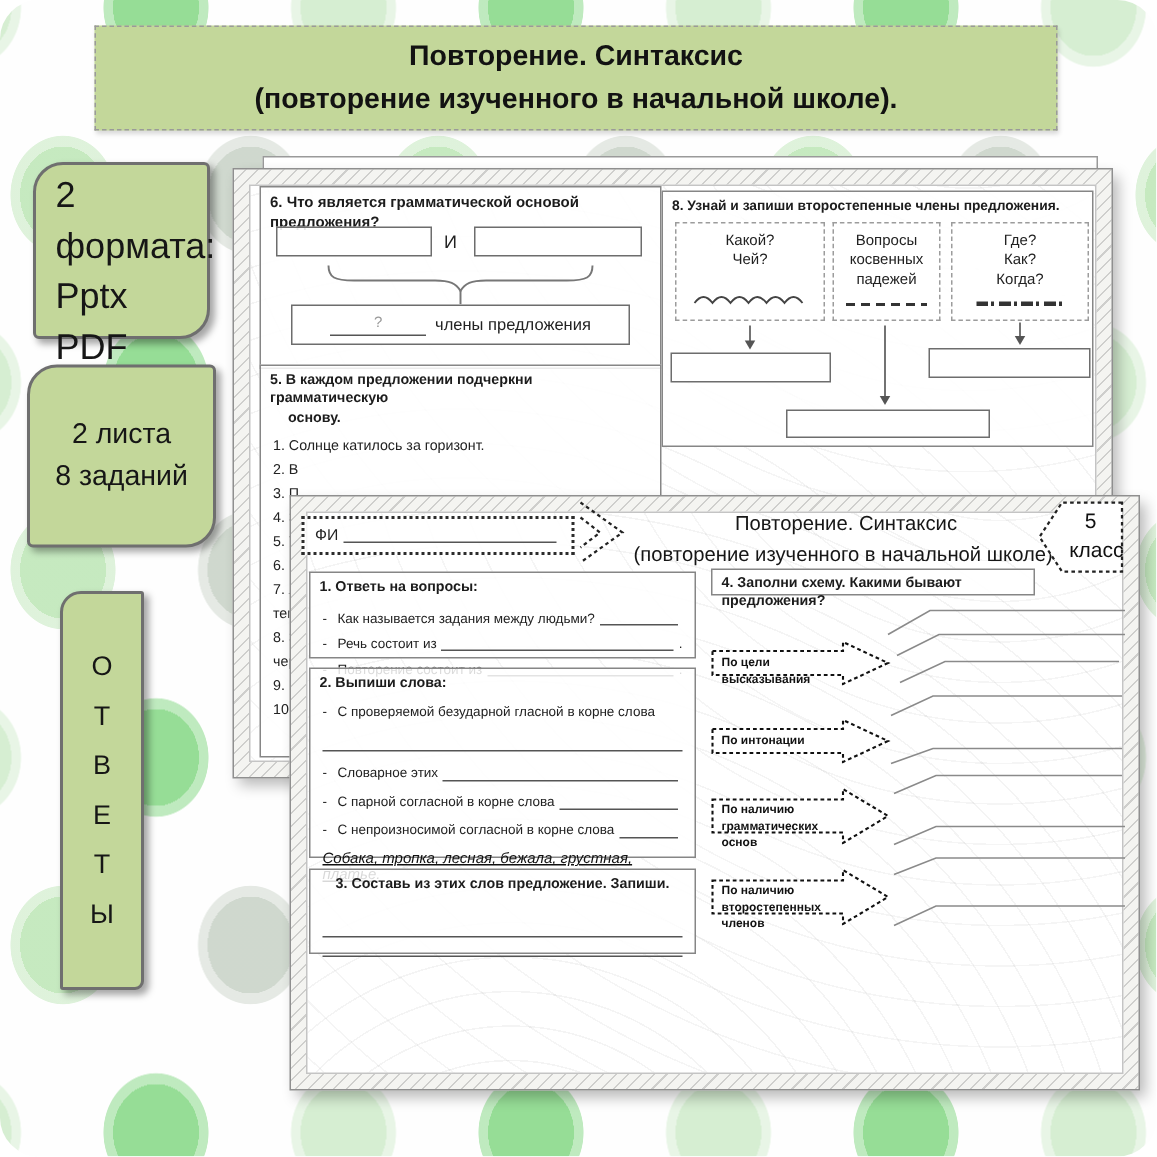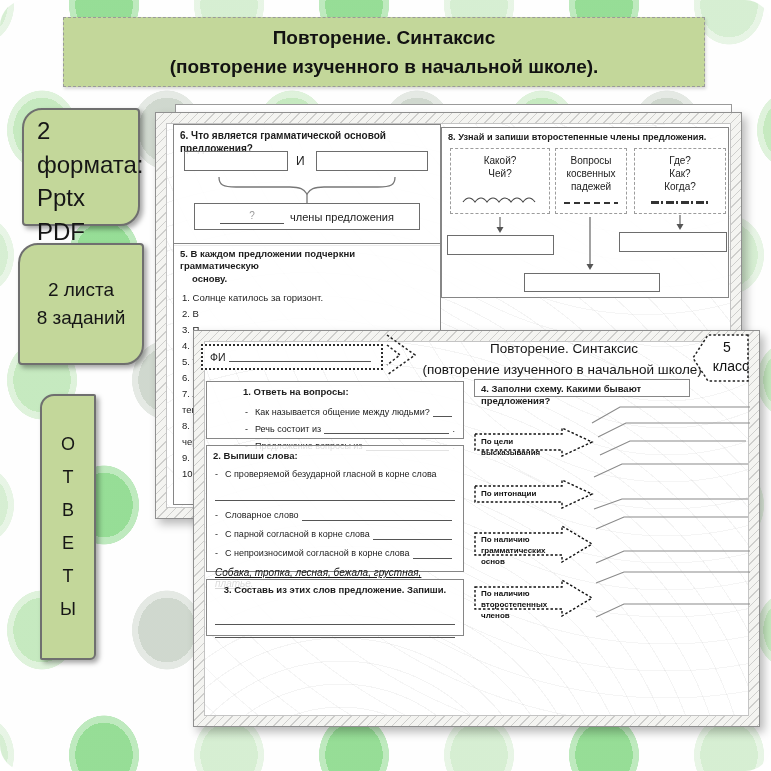--- a/index.html
+++ b/index.html
@@ -169,52 +169,52 @@
     </div>
 
     <div class="abs" style="left:497px;top:2px;width:60px;height:50px;">
       <svg width="60" height="50" viewBox="0 0 60 50">
         <polygon points="57,2 17,2 2,25 17,48 57,48" fill="#fff" stroke="#222" stroke-width="1.5" stroke-dasharray="2.4,2.2"></polygon>
       </svg>
       <div class="abs" style="left:16px;top:6px;width:40px;text-align:center;font-size:14px;color:#111;">5</div>
       <div class="abs" style="left:12px;top:25px;width:46px;text-align:right;font-size:14px;color:#111;">класс</div>
     </div>
 
-    <div class="tbox" style="left:12px;top:50px;width:258px;height:58px;padding-left:30px;">
+    <div class="tbox" style="left:12px;top:50px;width:258px;height:58px;">
       <div class="ttl">1. Ответь на вопросы:</div>
       <div class="row">
           <span class="b">-</span>
-          <span>Как называется общение между людьми?</span>
+          <span>Как называется задания между людьми?</span>
           <span class="ul"></span>
           <span></span>
         </div>
       <div class="row">
           <span class="b">-</span>
           <span>Речь состоит из</span>
           <span class="ul"></span>
           <span>.</span>
         </div>
       <div class="row">
           <span class="b">-</span>
-          <span>Предложение вопросы из</span>
+          <span>Повторение состоит из</span>
           <span class="ul"></span>
           <span>.</span>
         </div>
     </div>
 
     <div class="tbox" style="left:12px;top:114px;width:258px;height:127px;">
       <div class="ttl">2.  Выпиши слова:</div>
       <div class="row">
           <span class="b">-</span>
           <span>С проверяемой  безударной гласной в корне слова</span>
         </div>
       <div class="ulfull"></div>
       <div class="row" style="margin-top:8px;">
           <span class="b">-</span>
-          <span>Словарное слово</span>
+          <span>Словарное этих</span>
           <span class="ul"></span>
         </div>
       <div class="row" style="margin-top:7px;">
           <span class="b">-</span>
           <span>С парной согласной в корне слова</span>
           <span class="ul"></span>
         </div>
       <div class="row" style="margin-top:7px;">
           <span class="b">-</span>
           <span>С непроизносимой согласной в корне слова</span>

